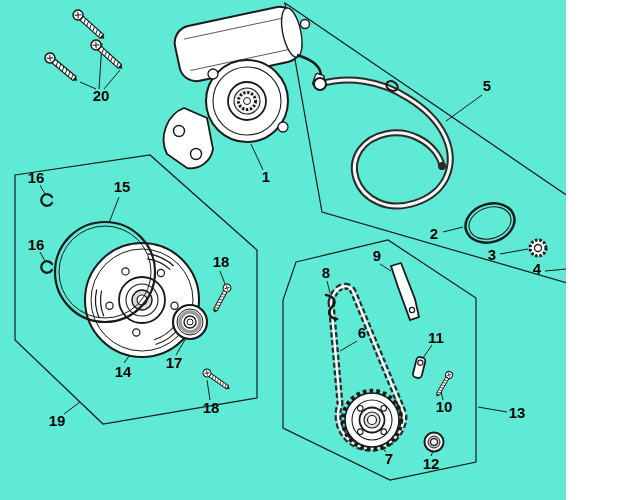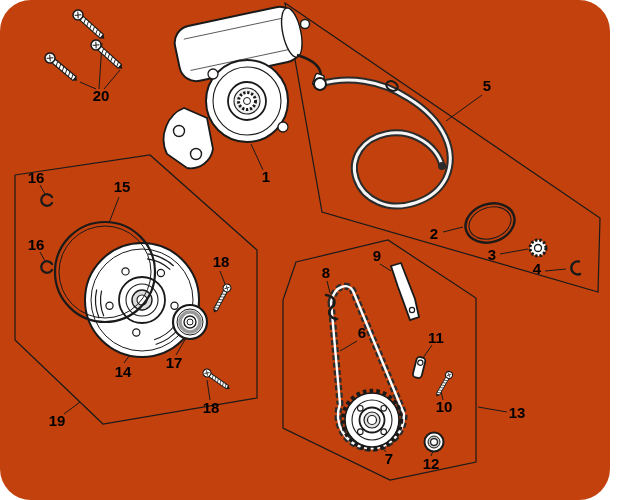--- a/index.html
+++ b/index.html
@@ -1,17 +1,17 @@
 <!DOCTYPE html>
 <html><head>
 <meta charset="utf-8">
 <style>
   html,body{margin:0;padding:0;background:#fff;}
-  .stage{position:relative;width:610px;height:500px;background:#c2410c;overflow:hidden;
-         font-family:"Liberation Sans",sans-serif;border-radius:31px;}
+  .stage{position:relative;width:566px;height:500px;background:#5eead4;overflow:hidden;
+         font-family:"Liberation Sans",sans-serif;}
   svg{display:block;}
   text.callout{font:700 15px "Liberation Sans",sans-serif;fill:#000;text-anchor:middle;}
 </style>
 </head>
 <body>
 
 <div class="stage">
 <svg width="620" height="500" viewBox="0 0 620 500">
 
   <defs>

